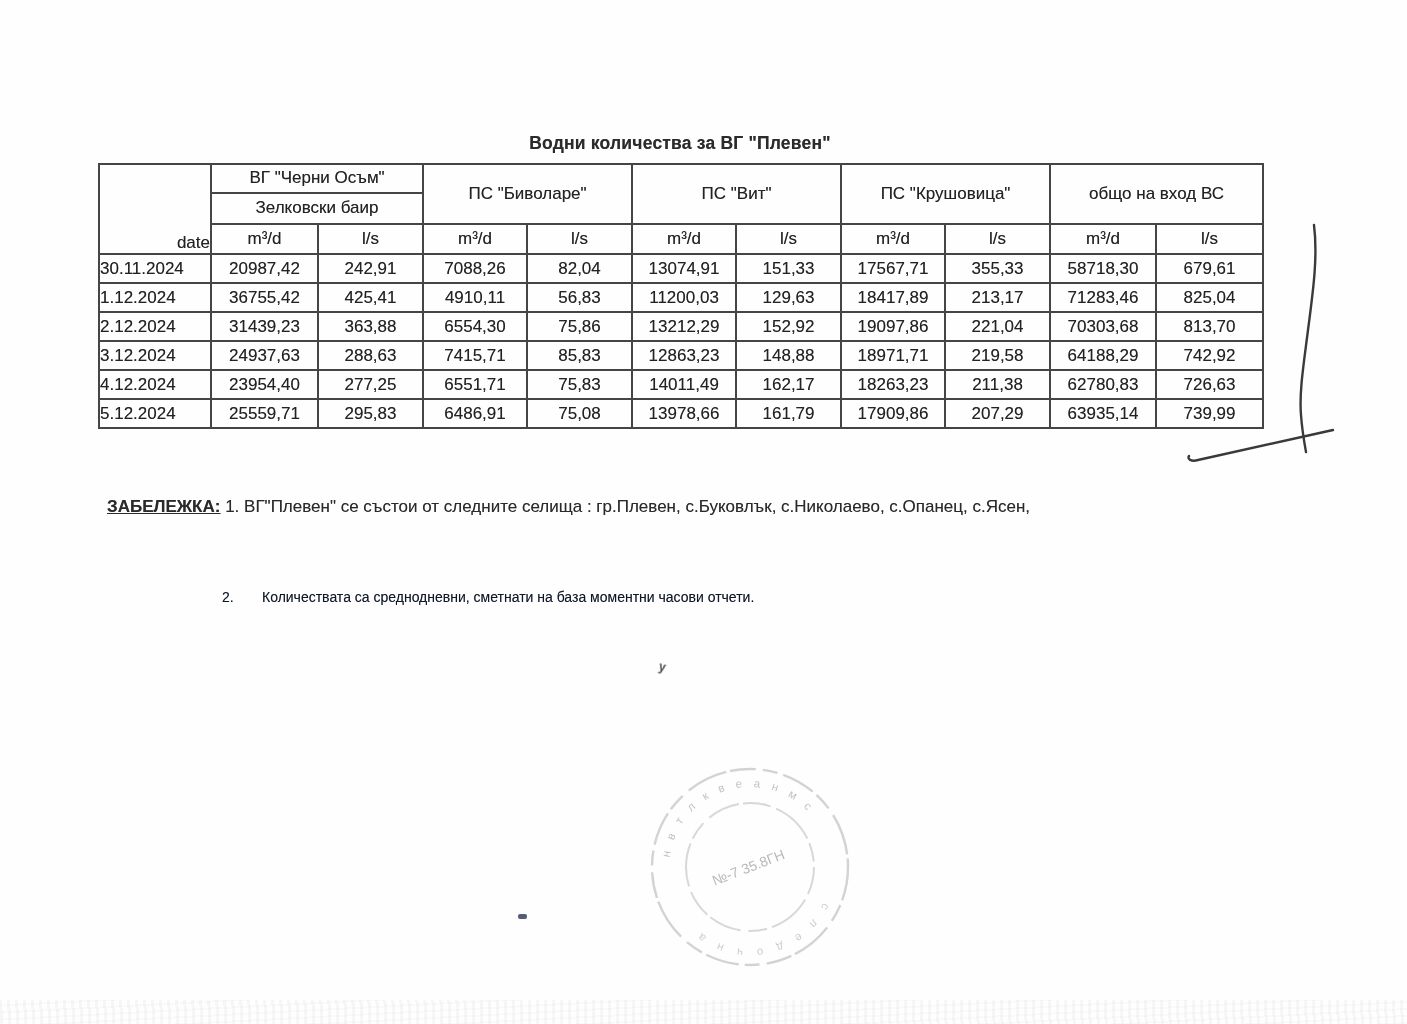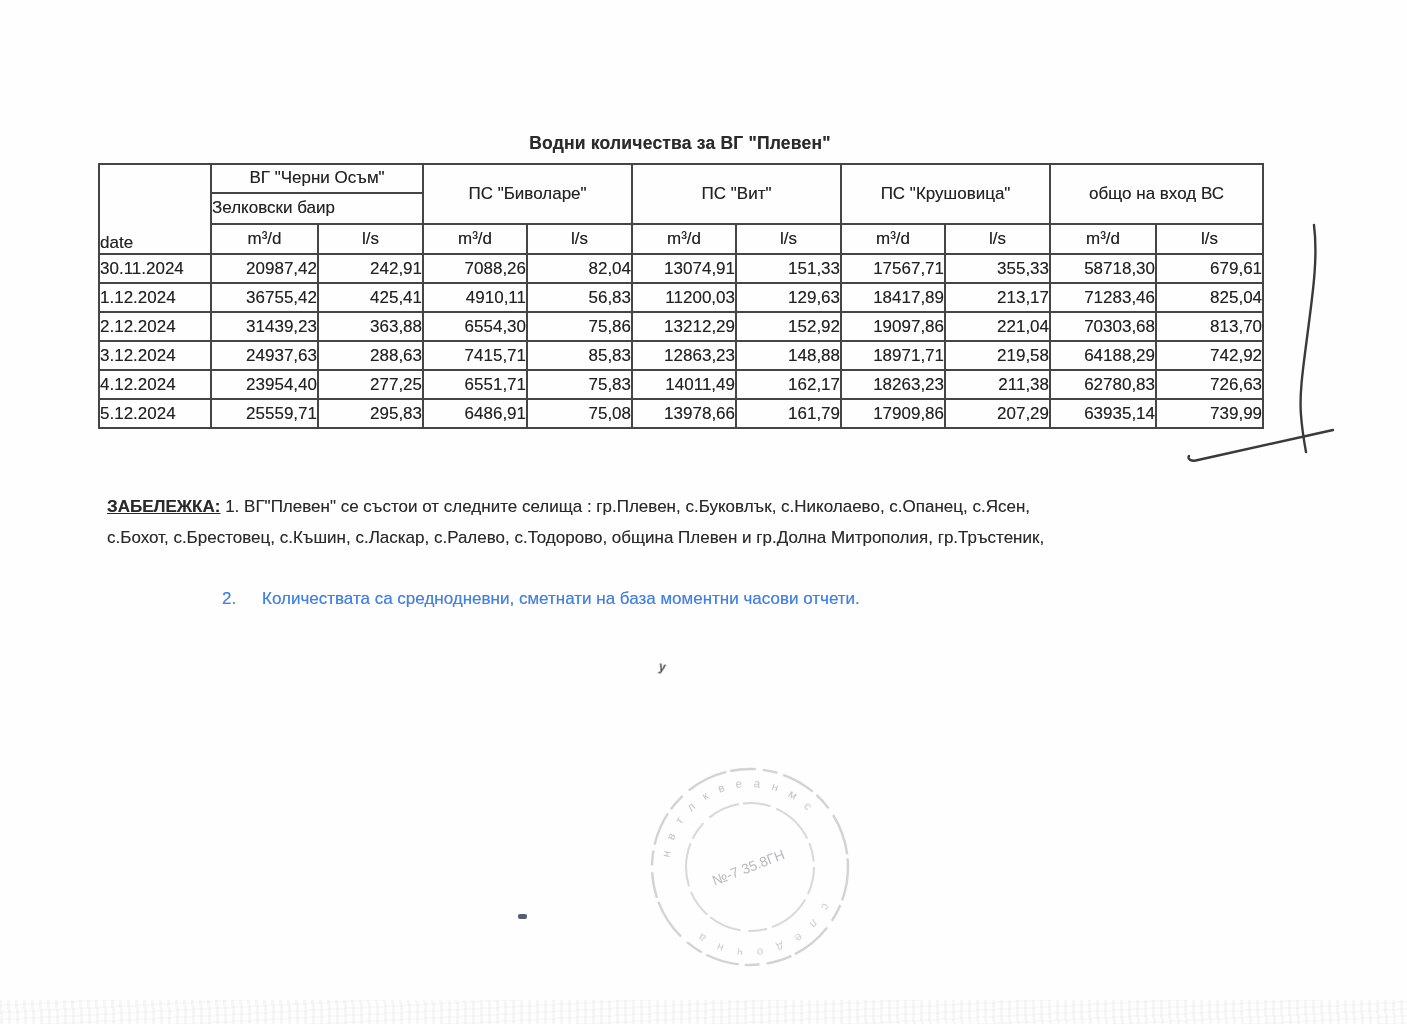--- a/index.html
+++ b/index.html
@@ -21,33 +21,33 @@
     border-collapse:collapse;table-layout:fixed;width:1164px;
     font-size:17px;color:#232323;
     text-shadow:0 0 .5px rgba(45,45,45,.5);
   }
   table.water td, table.water th{
     border:2px solid #454545;padding:0;font-weight:normal;
     white-space:nowrap;overflow:hidden;
   }
   th.group{height:26px;text-align:center;vertical-align:middle;}
   th.group2{height:58px;text-align:center;vertical-align:middle;}
-  th.sub{height:28px;text-align:left;vertical-align:middle;}
-  th.date-h{text-align:left;vertical-align:bottom;padding-bottom:3px;}
+  th.sub{height:28px;text-align:center;vertical-align:middle;}
+  th.date-h{text-align:right;vertical-align:bottom;padding-bottom:3px;}
   td.u{height:28px;text-align:center;vertical-align:middle;margin-left:7px;}
   td.c-date{height:27px;text-align:left;padding-right:9px;vertical-align:middle;}
-  td.c-num{height:27px;text-align:right;padding-right:19px;vertical-align:middle;}
+  td.c-num{height:27px;text-align:center;padding-right:19px;vertical-align:middle;}
   .notes{
     position:absolute;left:107px;top:491px;width:1160px;
     font-size:17px;line-height:31px;color:#2a2a2a;
     text-shadow:0 0 .5px rgba(45,45,45,.45);
   }
   .note-label{font-weight:bold;text-decoration:underline;}
   .note-item2{
-    position:absolute;left:222px;top:589px;font-size:17px;color:#3b82f6;
+    position:absolute;left:222px;top:589px;font-size:14px;color:#0f172a;
     text-shadow:0 0 .5px rgba(45,45,45,.45);
   }
   .note-item2 .num{display:inline-block;width:40px;}
   .pen-mark{position:absolute;left:1180px;top:212px;pointer-events:none;}
   .ink-speck{
     position:absolute;left:659px;top:660px;font-size:12px;font-weight:bold;
     color:#4a4a4a;transform:rotate(14deg);filter:blur(.3px);
   }
   .blue-dot{
     position:absolute;left:518px;top:914px;width:9px;height:5px;
@@ -193,21 +193,20 @@
       </tbody>
   </table>
 
   <svg class="pen-mark" width="170" height="260" viewBox="0 0 170 260">
     <path d="M134,13 C138,45 133,80 128,118 C124,150 119,180 121,203 C122,217 124,229 126,240" fill="none" stroke="#3a3a3a" stroke-width="2.4" stroke-linecap="round"></path>
     <path d="M9,244 c-2,3 2,6 9,4 C30,245 95,231 153,218" fill="none" stroke="#3a3a3a" stroke-width="2.4" stroke-linecap="round"></path>
   </svg>
 
   <div class="notes">
     <div><span class="note-label">ЗАБЕЛЕЖКА:</span><span> 1. ВГ"Плевен" се състои от следните селища : гр.Плевен, с.Буковлък, с.Николаево, с.Опанец, с.Ясен,</span></div>
-    <div>с.Бохот, с.Брестовец, с.Къшин, с.Ласкар, с.Ралево, с.Тодорово,  община Плевен  и гр.Долна Митрополия, гр.Тръстеник,</div>
   </div>
 
   <div class="note-item2">
     <span class="num">2.</span><span>Количествата са  среднодневни, сметнати на база моментни часови отчети.</span>
   </div>
 
   <div class="ink-speck">y</div>
   <div class="blue-dot"></div>
 
   <svg class="stamp" width="214" height="218" viewBox="0 0 214 218">

